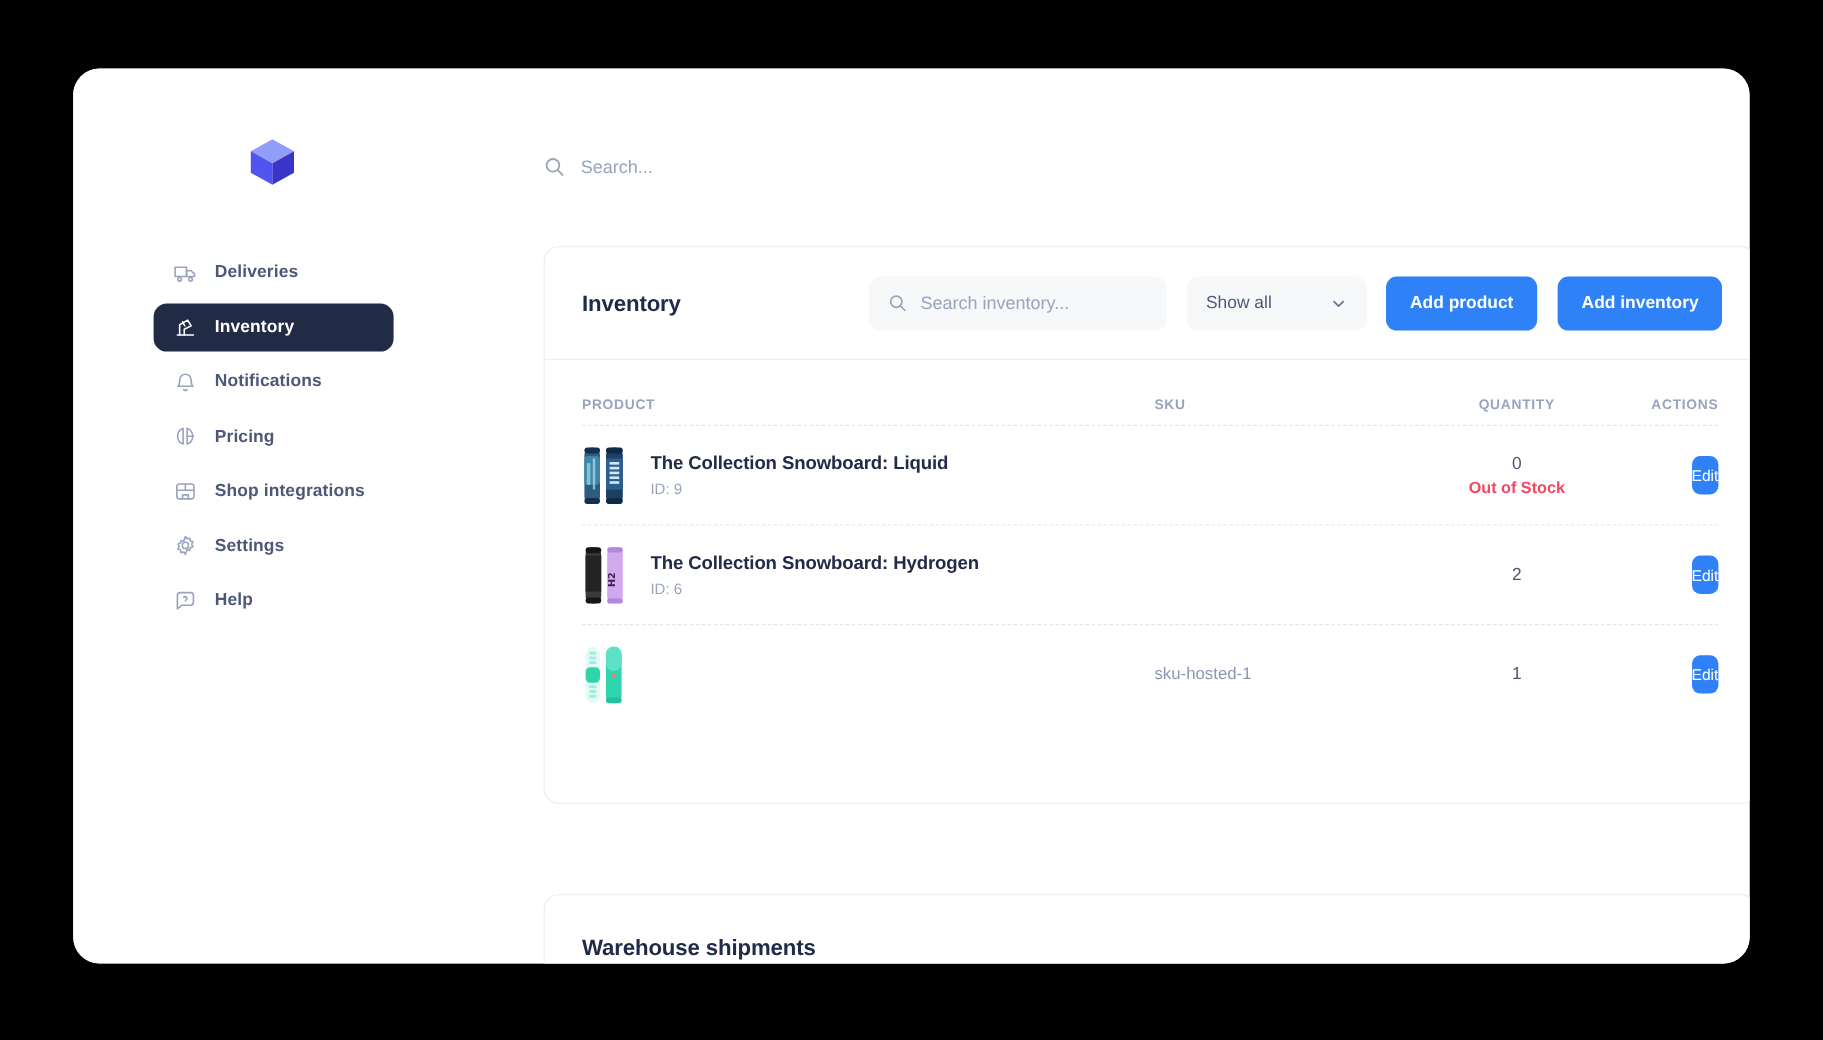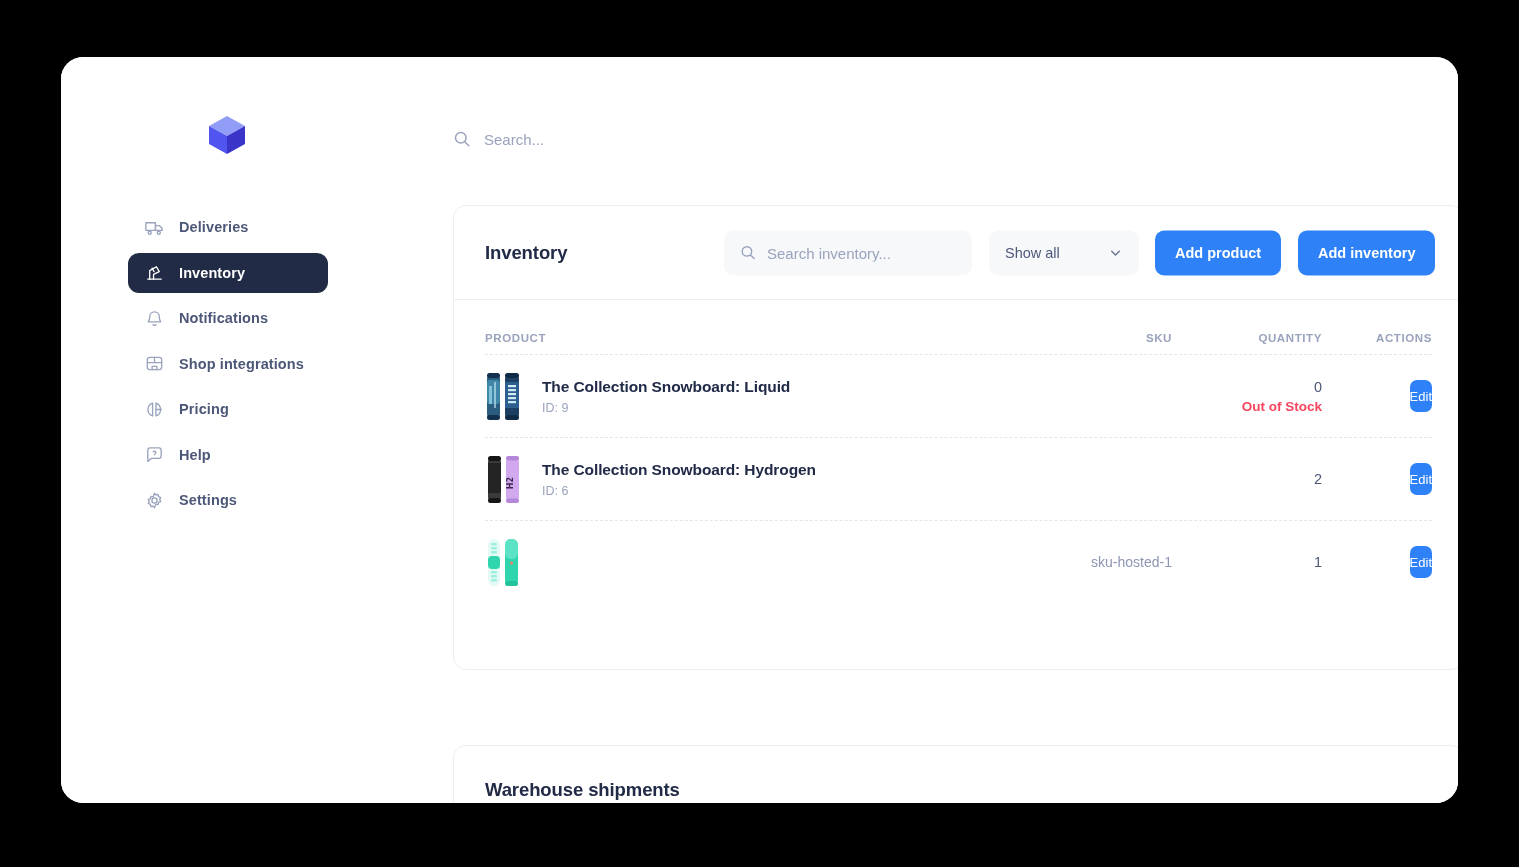--- a/index.html
+++ b/index.html
@@ -199,22 +199,22 @@
     padding-bottom: 10px;
   }
   .th {
     font-size: 11.5px;
     font-weight: 700;
     letter-spacing: 0.6px;
     color: #9aa3bd;
     text-transform: uppercase;
   }
   .c-product { flex: 1 1 auto; min-width: 0; display: flex; align-items: center; gap: 19px; }
-  .c-sku     { flex: 0 0 210px; text-align: right; }
-  .c-qty     { flex: 0 0 150px; text-align: right; padding-left: 34px; }
+  .c-sku     { flex: 0 0 210px; }
+  .c-qty     { flex: 0 0 150px; text-align: center; padding-left: 34px; }
   .c-actions { flex: 0 0 110px; text-align: right; }
 
   .tb-row {
     height: 83px;
     border-top: 1px dashed #e3e6ee;
   }
   .tb-row:first-child { border-top: none; }
 
   .thumb {
     width: 38px; height: 53px;
@@ -298,58 +298,58 @@
             <path d="M6 9a5 5 0 0 1 10 0c0 4 1.5 5.5 1.5 5.5h-13S6 13 6 9z"></path>
             <path d="M9.5 17.5a2 2 0 0 0 3 0"></path>
           </svg>
         </span>
         <span class="nav-label">Notifications</span>
       </div>
 
       <div class="nav-item">
         <span class="nav-icon">
           <svg width="21" height="21" viewBox="0 0 22 22" fill="none" stroke="#9aa3bd" stroke-width="1.4" stroke-linecap="round" stroke-linejoin="round">
+            <path d="M9 4.2A7.2 7.2 0 0 0 9 17.8z"></path>
+            <path d="M12.5 4.2a7.2 7.2 0 0 1 0 13.6z"></path>
+            <path d="M12.5 11h5.7"></path>
+          </svg>
+        </span>
+        <span class="nav-label">Pricing</span>
+      </div>
+
+      <div class="nav-item">
+        <span class="nav-icon">
+          <svg width="21" height="21" viewBox="0 0 22 22" fill="none" stroke="#9aa3bd" stroke-width="1.4" stroke-linecap="round" stroke-linejoin="round">
             <rect x="3.5" y="4.5" width="15" height="13" rx="2.5"></rect>
             <path d="M3.5 10h15"></path>
               <path d="M11 4.5V10"></path>
               <path d="M8.5 17.5v-3.5h5v3.5"></path>
           </svg>
         </span>
         <span class="nav-label">Shop integrations</span>
       </div>
 
       <div class="nav-item">
         <span class="nav-icon">
           <svg width="21" height="21" viewBox="0 0 22 22" fill="none" stroke="#9aa3bd" stroke-width="1.4" stroke-linecap="round" stroke-linejoin="round">
-            <path d="M9 4.2A7.2 7.2 0 0 0 9 17.8z"></path>
-            <path d="M12.5 4.2a7.2 7.2 0 0 1 0 13.6z"></path>
-            <path d="M12.5 11h5.7"></path>
-          </svg>
-        </span>
-        <span class="nav-label">Pricing</span>
+            <circle cx="11" cy="11" r="2.7"></circle>
+            <path d="M11 3.3l1.4 1.9 2.3-.5.6 2.3 2.2.9-1 2.1 1 2.1-2.2.9-.6 2.3-2.3-.5L11 18.7l-1.4-1.9-2.3.5-.6-2.3-2.2-.9 1-2.1-1-2.1 2.2-.9.6-2.3 2.3.5z"></path>
+          </svg>
+        </span>
+        <span class="nav-label">Settings</span>
       </div>
 
       <div class="nav-item">
         <span class="nav-icon">
           <svg width="21" height="21" viewBox="0 0 22 22" fill="none" stroke="#9aa3bd" stroke-width="1.4" stroke-linecap="round" stroke-linejoin="round">
             <path d="M4 6.5A2.5 2.5 0 0 1 6.5 4h9A2.5 2.5 0 0 1 18 6.5v6A2.5 2.5 0 0 1 15.5 15H8l-4 3.2z"></path>
             <path d="M9.6 8.3a1.5 1.5 0 0 1 2.8.7c0 1-1.4 1.2-1.4 2.2"></path>
           </svg>
         </span>
         <span class="nav-label">Help</span>
-      </div>
-
-      <div class="nav-item">
-        <span class="nav-icon">
-          <svg width="21" height="21" viewBox="0 0 22 22" fill="none" stroke="#9aa3bd" stroke-width="1.4" stroke-linecap="round" stroke-linejoin="round">
-            <circle cx="11" cy="11" r="2.7"></circle>
-            <path d="M11 3.3l1.4 1.9 2.3-.5.6 2.3 2.2.9-1 2.1 1 2.1-2.2.9-.6 2.3-2.3-.5L11 18.7l-1.4-1.9-2.3.5-.6-2.3-2.2-.9 1-2.1-1-2.1 2.2-.9.6-2.3 2.3.5z"></path>
-          </svg>
-        </span>
-        <span class="nav-label">Settings</span>
       </div>
 
 
     </nav>
   </aside>
 
   <main id="main">
 
     <div id="topbar">
       <div id="global-search">

